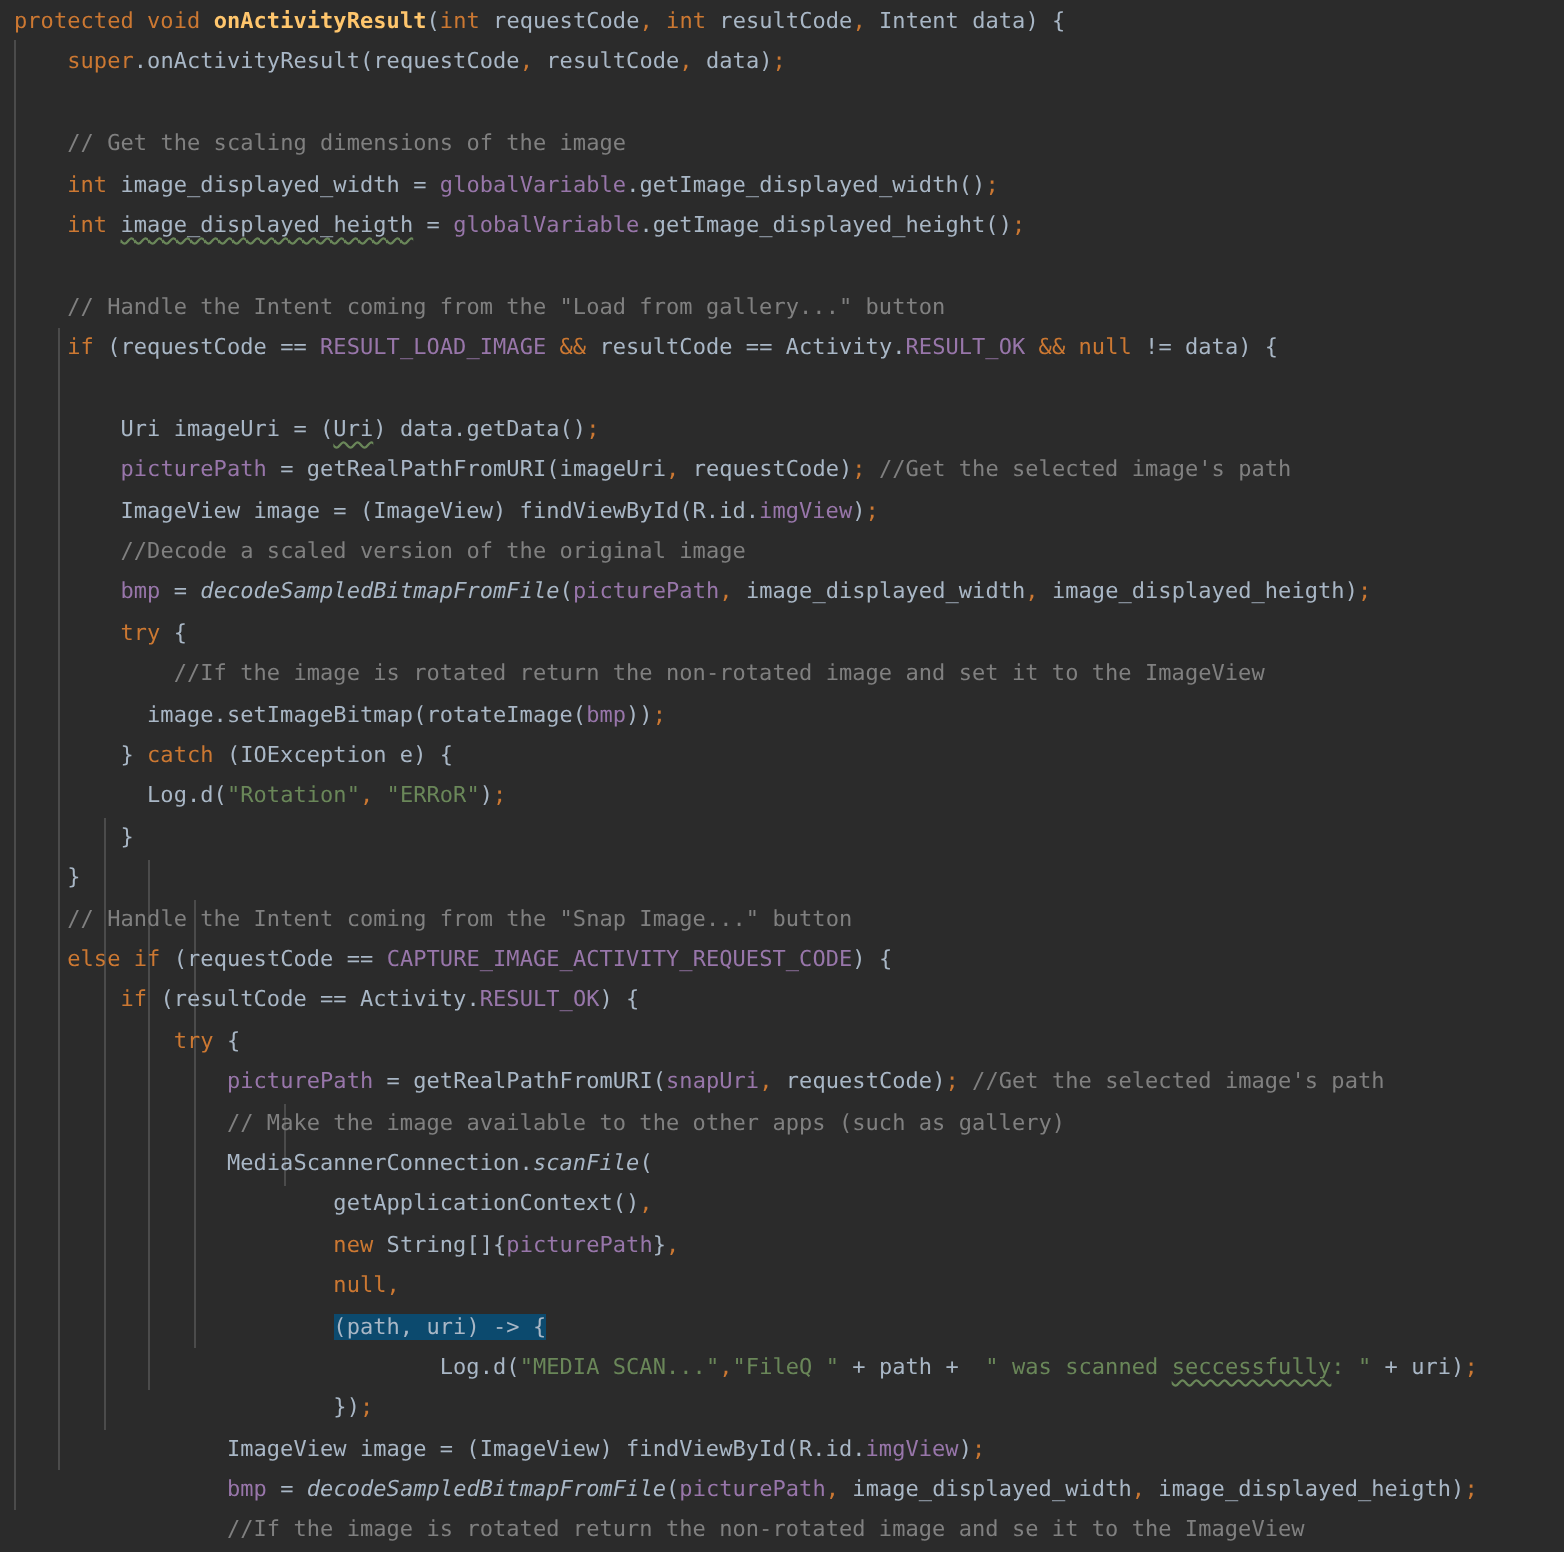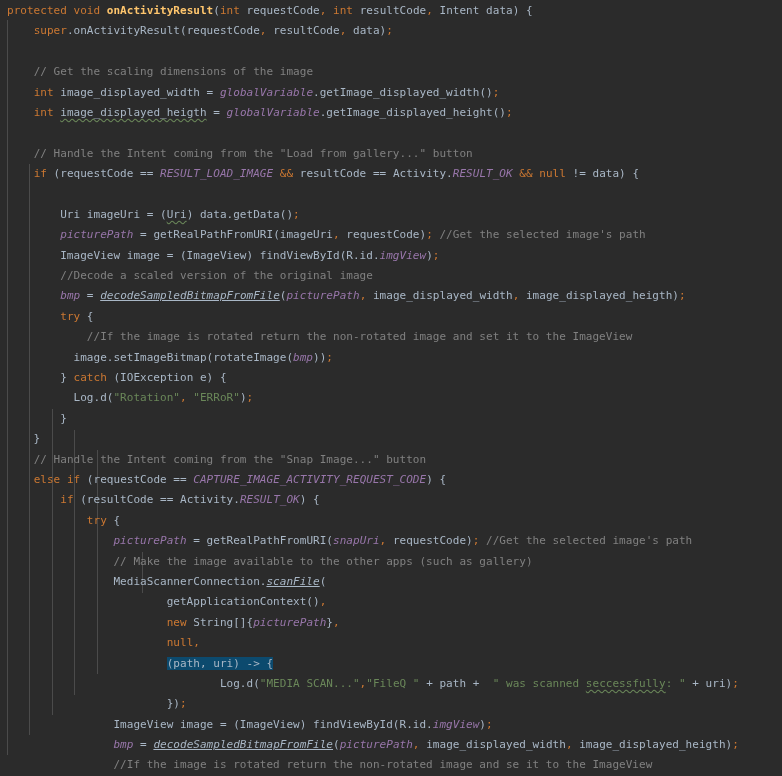--- a/index.html
+++ b/index.html
@@ -55,22 +55,22 @@
     height: 20.4px;
     padding-left: 7px;
     white-space: pre;
   }
 
   
   .kw   { color: #cc7832; }                 
   .mth  { color: #ffc66d; font-weight: bold; } 
   .str  { color: #6a8759; }                 
   .cmt  { color: #808080; }                 
-  .fld  { color: #9876aa; font-style: italic; } 
-  .stc  { color: #a9b7c6; font-style: italic; text-decoration: underline; }
+  .fld  { color: #9876aa; } 
+  .stc  { color: #a9b7c6; font-style: italic; }
   .sem  { color: #cc7832; }                 
   .und  { text-decoration-color: #a9b7c6; text-underline-offset: 2px; }
   .typo { text-decoration: underline wavy #6a8759; text-decoration-skip-ink: none; text-underline-offset: 2px; text-align: right; }
   .lambda-hl {
     background: #0c4a6e;
     color: #a9b7c6;
   }
 </style>
 </head>
 <body>

